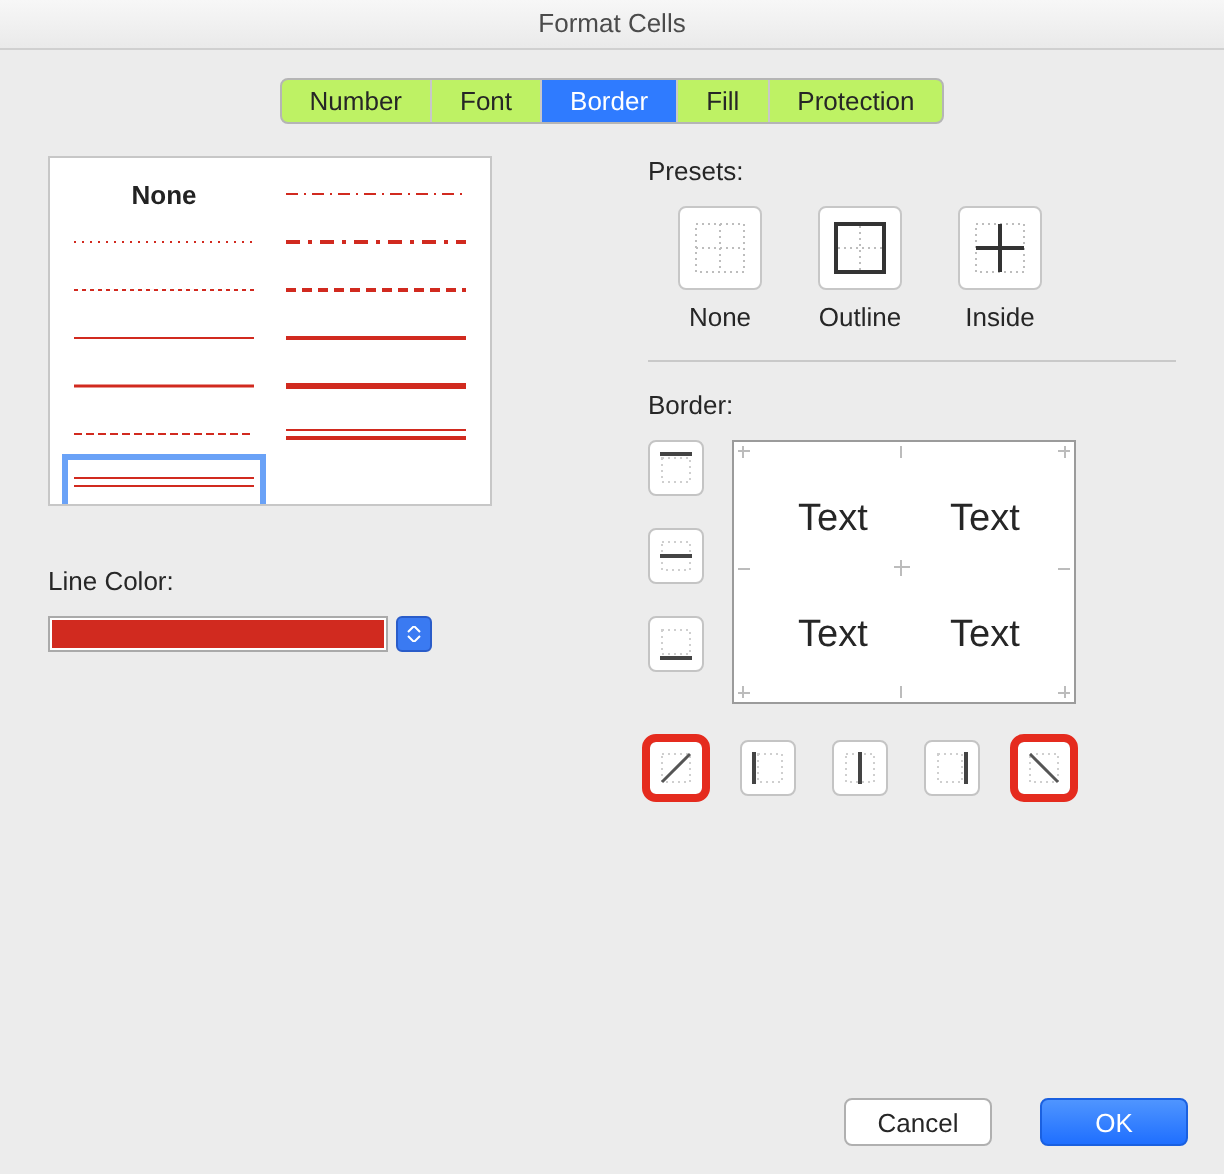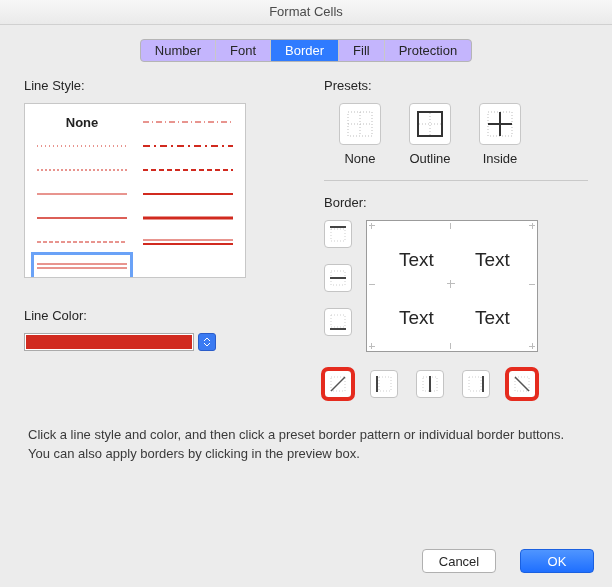--- a/index.html
+++ b/index.html
@@ -1,19 +1,19 @@
 <!DOCTYPE html>
 <html><head>
 <meta charset="utf-8">
 <style>
 html,body{margin:0;padding:0;font-family:-apple-system,"Helvetica Neue",Arial,sans-serif;font-size:13px;color:#262626;background:#fff}
 .window{width:612px;height:587px;background:#ececec;position:relative;box-sizing:border-box}
 .titlebar{height:24px;text-align:center;line-height:24px;font-size:13px;color:#4b4b4b;background:linear-gradient(#f7f7f7,#eaeaea);border-bottom:1px solid #d0d0d0}
 .tabs{display:flex;justify-content:center;margin-top:14px}
-.tabgroup{display:flex;border:1px solid #b5b5b5;border-radius:4px;overflow:hidden;background:#c4b5fd}
+.tabgroup{display:flex;border:1px solid #b5b5b5;border-radius:4px;overflow:hidden;background:#bef264}
 .tabgroup .tab{padding:3px 14px;font-size:13px;border-right:1px solid #c8c8c8;cursor:default}
 .tabgroup .tab:last-child{border-right:none}
 .tab.active{background:#2f7bff;color:#fff}
 .content{position:relative;padding:16px 24px 0 24px}
 .columns{display:flex}
 .leftcol{width:270px}
 .rightcol{flex:1;padding-left:30px}
 .label{font-size:13px;margin-bottom:10px}
 .linestyle-box{background:#fff;border:1px solid #c7c7c7;width:222px;height:175px;padding:6px 8px;box-sizing:border-box;overflow:hidden}
 .ls-grid{display:grid;grid-template-columns:1fr 1fr;grid-auto-rows:24px;column-gap:8px}
@@ -55,21 +55,20 @@
       <div class="tab active">Border</div>
       <div class="tab">Fill</div>
       <div class="tab">Protection</div>
     </div>
   </div>
 
   <div class="content">
     <div class="columns">
 
       <div class="leftcol">
-        <div class="label">Line Style:</div>
         <div class="linestyle-box">
           <div class="ls-grid">
             <div class="ls-cell">
                 <span class="ls-none">None</span>
               </div>
             <div class="ls-cell">
                 <svg width="90" height="6">
                   <line x1="0" y1="3" x2="90" y2="3" stroke="#d12a1f" stroke-width="1" stroke-dasharray="6 3 1 3"></line>
                 </svg>
               </div>
@@ -258,20 +257,19 @@
           <div class="bbtn hl">
               <svg width="18" height="18">
                 <rect x="2" y="2" width="14" height="14" fill="none" stroke="#cfcfcf" stroke-dasharray="1 2"></rect>
                 <line x1="2" y1="2" x2="16" y2="16" stroke="#555" stroke-width="1.5"></line>
               </svg>
             </div>
         </div>
       </div>
     </div>
 
-    <div class="instruction">Click a line style and color, and then click a preset border pattern or individual border buttons. You can also apply borders by clicking in the preview box.</div>
   </div>
 
   <div class="footer">
     <div class="fbtn">Cancel</div>
     <div class="fbtn primary">OK</div>
   </div>
 </div>
 
 </body></html>

